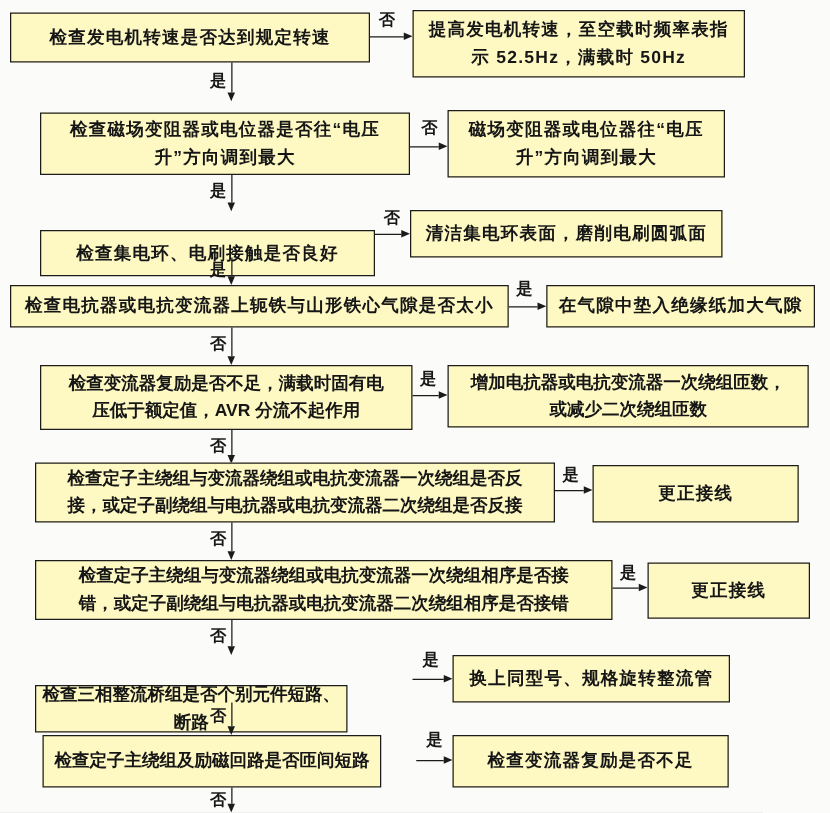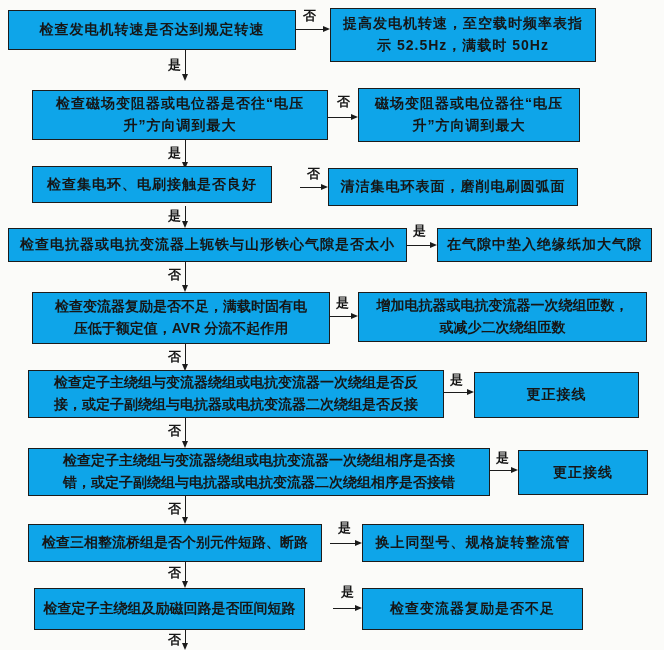--- a/index.html
+++ b/index.html
@@ -5,21 +5,21 @@
   html,body{margin:0;padding:0;background:#e8e8e6;}
   .canvas{
     position:relative;width:664px;height:650px;margin:0 auto;
     background:#fbfbf9;overflow:hidden;
     font-family:"Liberation Sans","DejaVu Sans",sans-serif;
     color:#161616;font-weight:bold;
   }
   .step{display:contents;}
   .box{
     position:absolute;box-sizing:border-box;
-    border:1.6px solid #1c1c1c;background:#0ea5e9;
+    border:1.6px solid #1c1c1c;background:#fef9c3;
     display:flex;align-items:center;
   }
   .bt{
     font-size:14px;letter-spacing:1px;line-height:1.55;
     white-space:pre-line;width:100%;
   }
   .al-center .bt{text-align:center;padding:0 2px;}
   .al-left{padding:2px 8px;}
   .al-left .bt{text-align:center;}
   .ls0 .bt{letter-spacing:0;}
@@ -75,21 +75,21 @@
     <div class="box al-left" style="left:358px;top:88px;width:222px;height:54px">
       <div class="bt">磁场变阻器或电位器往“电压
 升”方向调到最大</div>
     </div>
     <span class="blabel" style="left:168px;top:146px">是</span>
     <div class="v-arrow" style="left:185px;top:140px;height:22px"></div>
   </div>
 
   
   <div class="step">
-    <div class="box al-center" style="left:32px;top:166px;width:240px;height:37px">
+    <div class="box al-center" style="left:32px;top:184px;width:268px;height:37px">
       <div class="bt">检查集电环、电刷接触是否良好</div>
     </div>
     <span class="blabel" style="left:307px;top:167px">否</span>
     <div class="h-arrow" style="left:300px;top:187px;width:21px"></div>
     <div class="box al-center" style="left:328px;top:168px;width:250px;height:38px">
       <div class="bt">清洁集电环表面，磨削电刷圆弧面</div>
     </div>
     <span class="blabel" style="left:168px;top:209px">是</span>
     <div class="v-arrow" style="left:185px;top:206px;height:15px"></div>
   </div>
@@ -149,21 +149,21 @@
     <div class="h-arrow" style="left:490px;top:470px;width:21px"></div>
     <div class="box al-center" style="left:518px;top:450px;width:130px;height:45px">
       <div class="bt">更正接线</div>
     </div>
     <span class="blabel" style="left:168px;top:502px">否</span>
     <div class="v-arrow" style="left:185px;top:496px;height:21px"></div>
   </div>
 
   
   <div class="step">
-    <div class="box al-center ls0" style="left:28px;top:524px;width:294px;height:38px">
+    <div class="box al-center ls0" style="left:28px;top:548px;width:250px;height:38px">
       <div class="bt">检查三相整流桥组是否个别元件短路、断路</div>
     </div>
     <span class="blabel" style="left:338px;top:521px">是</span>
     <div class="h-arrow" style="left:330px;top:543px;width:25px"></div>
     <div class="box al-center" style="left:362px;top:524px;width:222px;height:38px">
       <div class="bt">换上同型号、规格旋转整流管</div>
     </div>
     <span class="blabel" style="left:168px;top:566px">否</span>
     <div class="v-arrow" style="left:185px;top:562px;height:19px"></div>
   </div>

